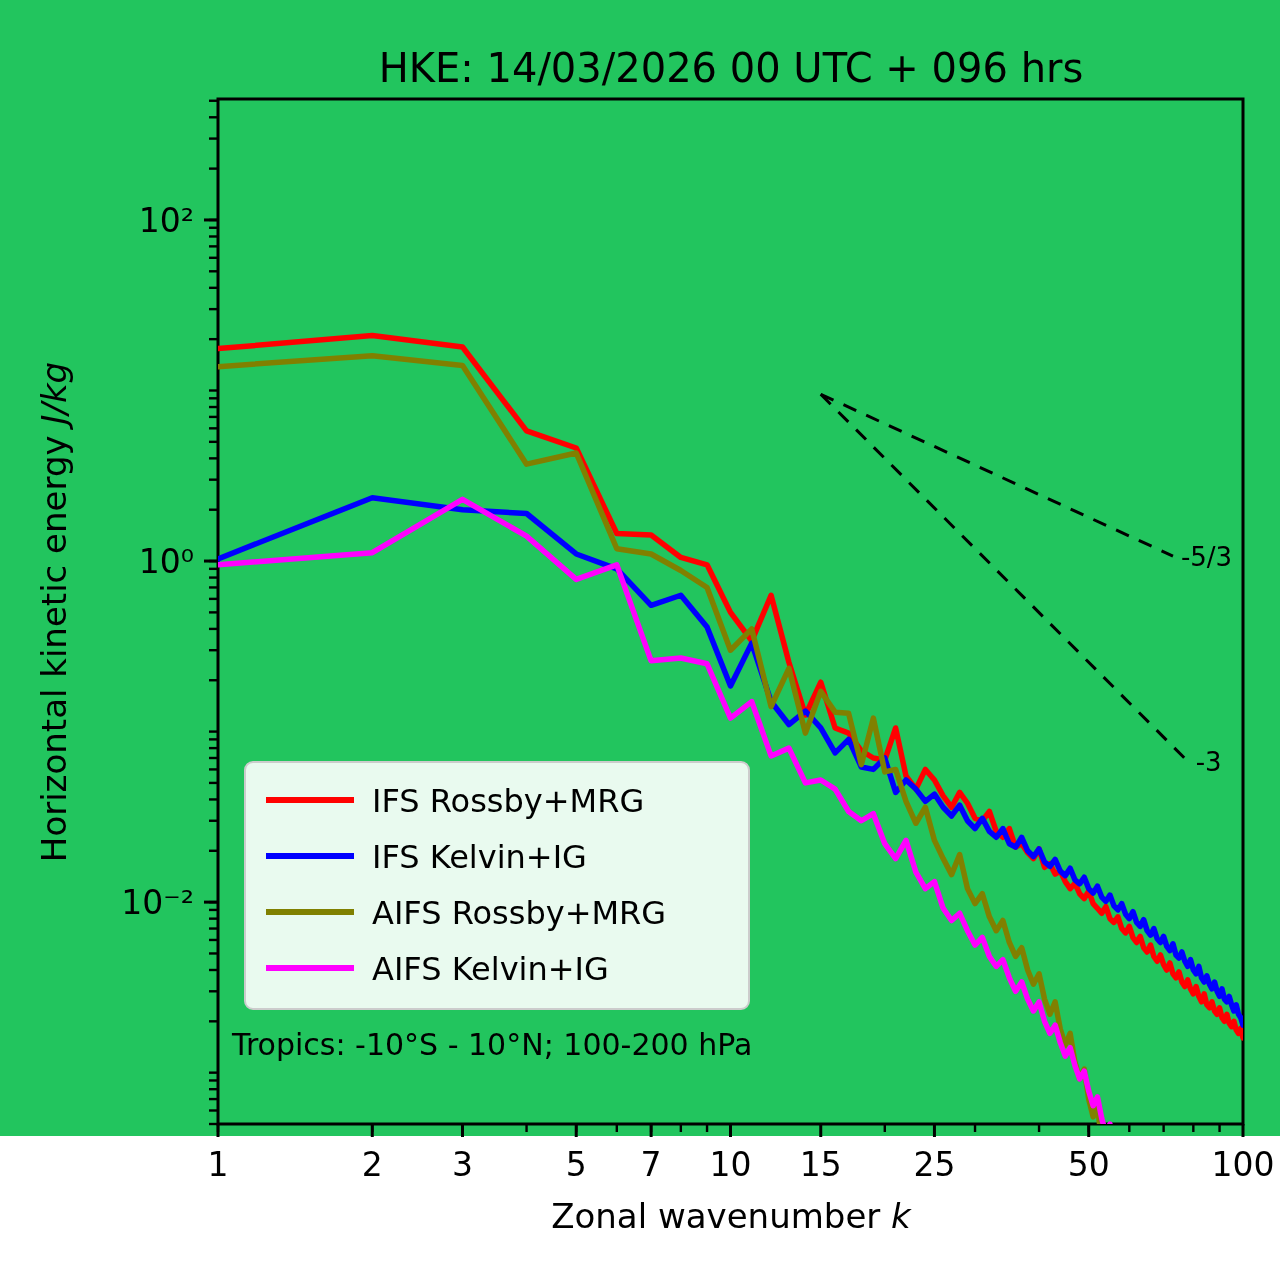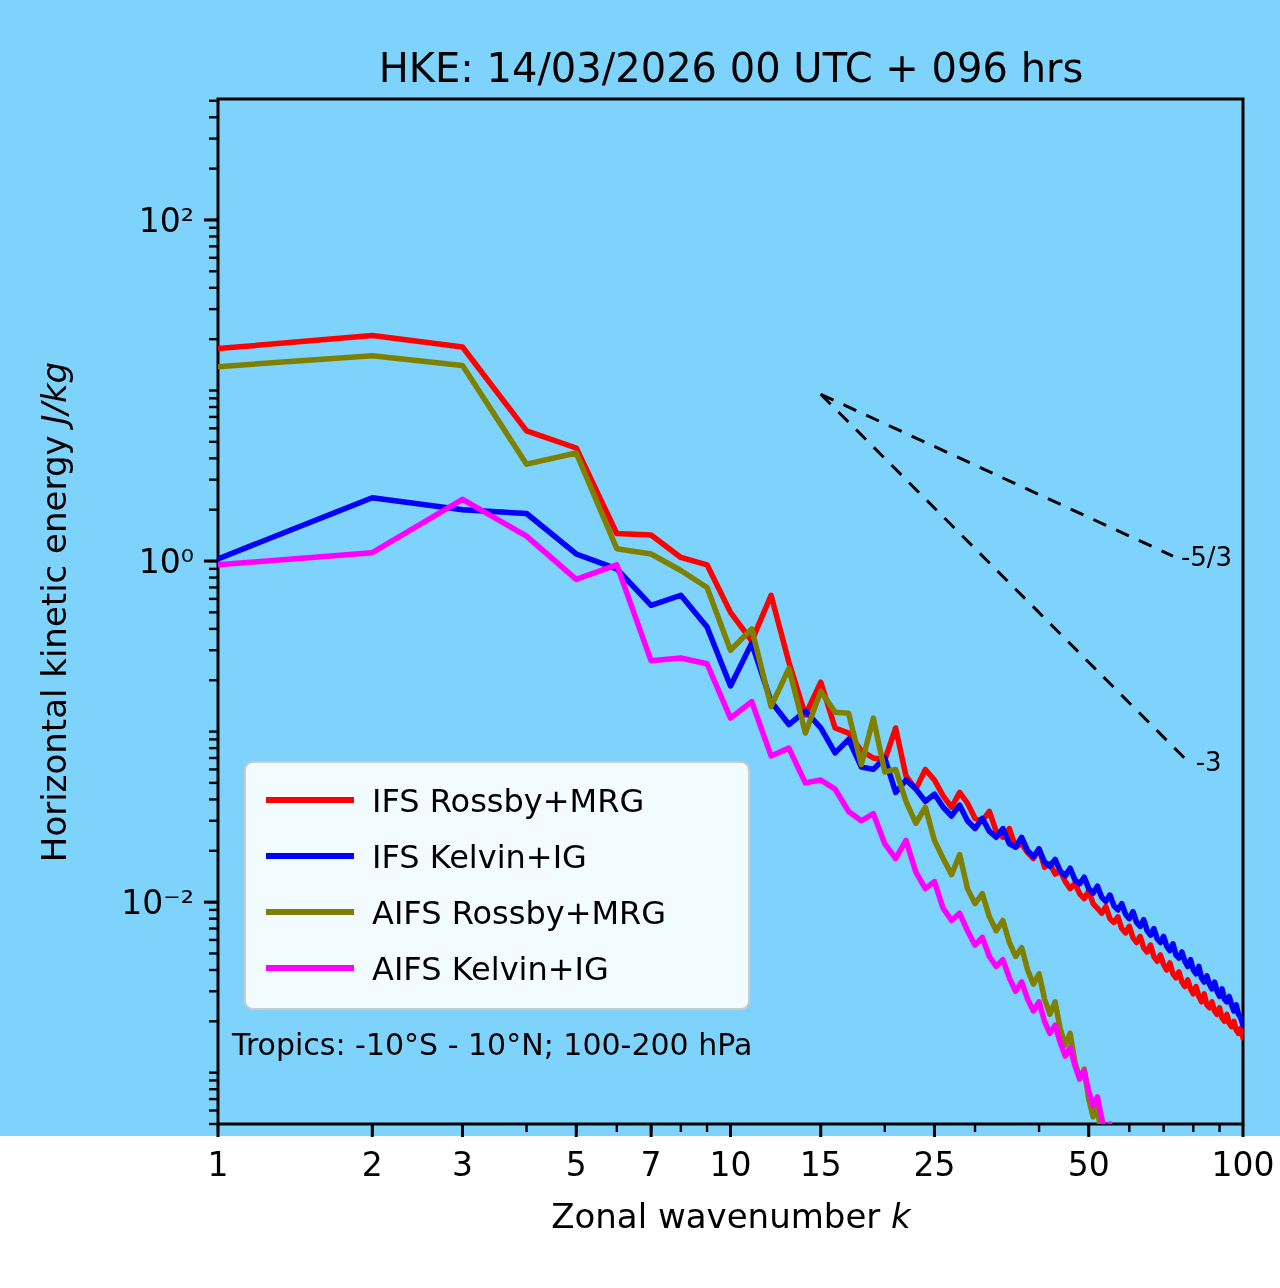--- a/index.html
+++ b/index.html
@@ -1,18 +1,18 @@
 <!DOCTYPE html>
 <html><head>
 <meta charset="utf-8">
 <style>
   html,body{margin:0;padding:0;background:#ffffff;}
   body{width:1280px;height:1288px;overflow:hidden;
        font-family:"DejaVu Sans","Liberation Sans",sans-serif;color:#000;}
-  #figure{position:relative;width:1280px;height:1136px;background:#7dd3fc;}
+  #figure{position:relative;width:1280px;height:1136px;background:#22c55e;}
   #chart-svg{position:absolute;left:0;top:0;width:1280px;height:1288px;}
   .ttl{font-size:40px;fill:#000;text-anchor:middle;}
   .axlabel{font-size:34px;fill:#000;text-anchor:middle;}
   .ticklab{font-size:33px;fill:#000;}
   .slopelab{font-size:26px;fill:#000;}
   .annot{font-size:30px;fill:#000;}
   .legtext{font-size:32px;fill:#000;}
   .ital{font-style:italic;}
   .spine{stroke:#000;stroke-width:3;fill:none;}
   .tickmark{stroke:#000;stroke-width:2.4;}

